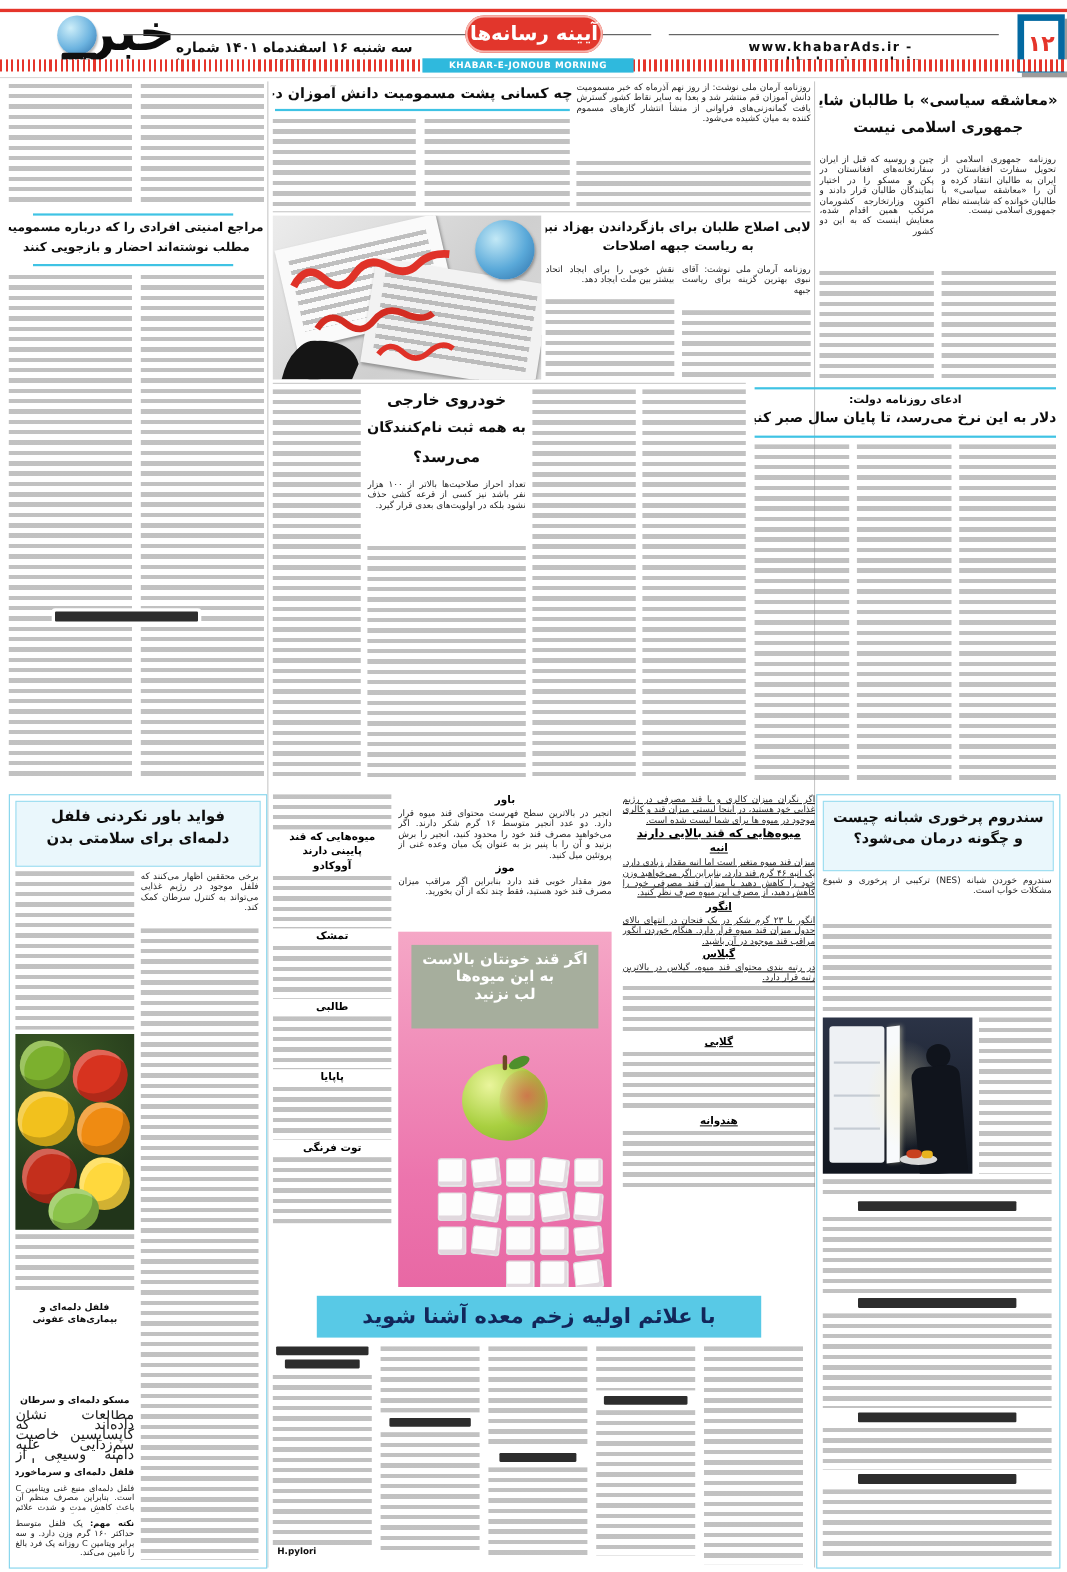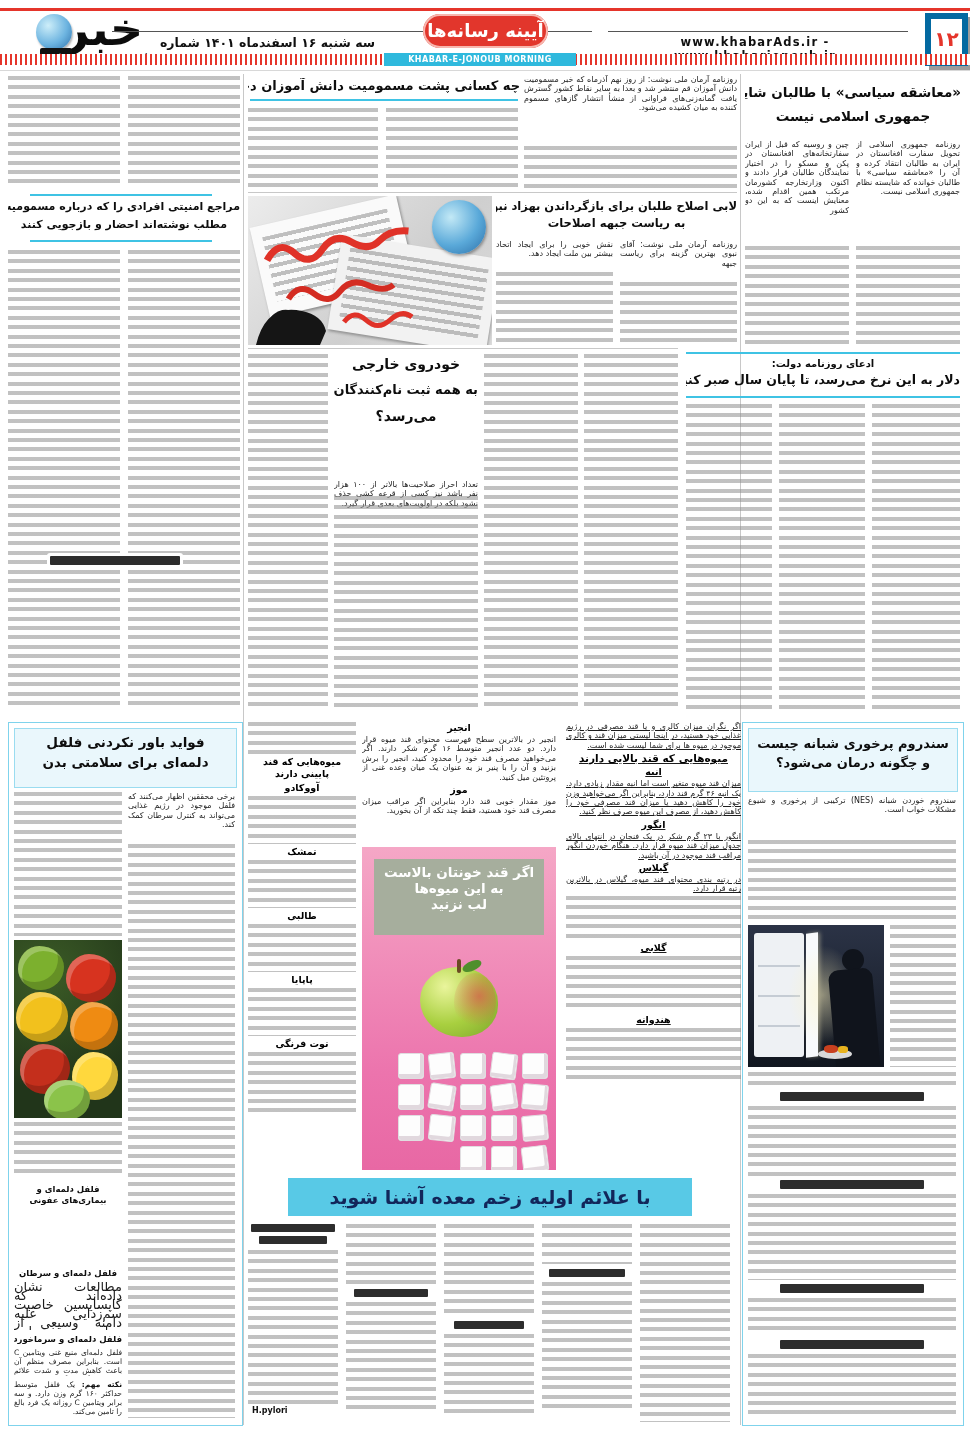--- a/index.html
+++ b/index.html
@@ -25,21 +25,21 @@
   .pepper{position:absolute;border-radius:46% 54% 50% 50%/52% 48% 52% 48%;
           box-shadow:inset -6px -8px 0 rgba(0,0,0,.18), inset 4px 5px 0 rgba(255,255,255,.25);}
 </style>
 </head>
 <body>
 
 <div class="page">
 
   <div class="abs" style="left:0;top:8px;width:970px;height:3px;background:#e5352b;"></div>
 
-  <div class="abs" style="left:0;top:10px;width:160px;height:58px;">
+  <div class="abs" style="left:16px;top:10px;width:160px;height:58px;">
     <div class="abs" style="left:36px;top:4px;width:36px;height:36px;border-radius:50%;background:radial-gradient(circle at 34% 32%,#cdeef9,#6db4e0 55%,#2b6ea8);box-shadow:1px 2px 2px rgba(0,0,0,.3);"></div>
     <div class="abs b" style="left:48px;top:-8px;width:110px;font-size:46px;color:#0c0c0c;text-align:center;">خبر</div>
     <div class="abs" style="left:40px;top:38px;width:32px;height:13px;background:#111;color:#fff;font-size:8.5px;font-weight:bold;text-align:center;line-height:13px;border-radius:2px;">جنوب</div>
     <div class="abs" style="left:142px;top:40px;font-size:11px;color:#111;">◆</div>
   </div>
 
   <div class="abs grayline" style="left:112px;top:31px;width:480px;height:1px;background:#555;"></div>
   <div class="abs b c" style="left:140px;top:35px;width:255px;font-size:12.5px;">سه شنبه ۱۶ اسفندماه ۱۴۰۱ شماره ۱۲۳۳۱</div>
 
   <div class="abs c" style="left:423px;top:14px;width:125px;height:34px;background:#e2362c;border-radius:17px;color:#fff;font-weight:bold;font-size:18px;line-height:34px;box-shadow:inset 0 0 0 2px #f7b6ae;">آیینه رسانه‌ها</div>
@@ -100,21 +100,21 @@
   <div class="abs sim" style="left:620px;top:282px;width:117px;height:62px;"></div>
   <div class="abs lead" style="left:496px;top:240px;width:117px;height:28px;">نقش خوبی را برای ایجاد اتحاد بیشتر بین ملت ایجاد دهد.</div>
   <div class="abs sim" style="left:496px;top:272px;width:117px;height:72px;"></div>
 
   <div class="abs grayline" style="left:248px;top:348px;width:430px;height:1px;"></div>
 
   <div class="abs sim" style="left:248px;top:354px;width:80px;height:356px;"></div>
   <div class="abs hl c nowrap" style="left:334px;top:356px;width:144px;font-size:14px;">خودروی خارجی</div>
   <div class="abs hl c nowrap" style="left:334px;top:382px;width:144px;font-size:13px;">به همه ثبت نام‌کنندگان</div>
   <div class="abs hl c nowrap" style="left:334px;top:408px;width:144px;font-size:14px;">می‌رسد؟</div>
-  <div class="abs lead" style="left:334px;top:436px;width:144px;height:56px;margin-top:44px;">تعداد احراز صلاحیت‌ها بالاتر از ۱۰۰ هزار نفر باشد نیز کسی از قرعه کشی حذف نشود بلکه در اولویت‌های بعدی قرار گیرد.</div>
+  <div class="abs lead" style="left:334px;top:436px;width:144px;height:56px;">تعداد احراز صلاحیت‌ها بالاتر از ۱۰۰ هزار نفر باشد نیز کسی از قرعه کشی حذف نشود بلکه در اولویت‌های بعدی قرار گیرد.</div>
   <div class="abs sim" style="left:334px;top:496px;width:144px;height:214px;"></div>
   <div class="abs sim" style="left:484px;top:354px;width:94px;height:356px;"></div>
   <div class="abs sim" style="left:584px;top:354px;width:94px;height:356px;"></div>
 
   <div class="abs hl c nowrap" style="left:745px;top:84px;width:216px;font-size:13.5px;">«معاشقه سیاسی» با طالبان شایسته</div>
   <div class="abs hl c nowrap" style="left:745px;top:108px;width:216px;font-size:13.5px;">جمهوری اسلامی نیست</div>
   <div class="abs lead" style="left:856px;top:140px;width:104px;height:102px;">روزنامه جمهوری اسلامی از تحویل سفارت افغانستان در ایران به طالبان انتقاد کرده و آن را «معاشقه سیاسی» با طالبان خوانده که شایسته نظام جمهوری اسلامی نیست.</div>
   <div class="abs sim" style="left:856px;top:246px;width:104px;height:98px;"></div>
   <div class="abs lead" style="left:745px;top:140px;width:104px;height:102px;">چین و روسیه که قبل از ایران سفارتخانه‌های افغانستان در پکن و مسکو را در اختیار نمایندگان طالبان قرار دادند و اکنون وزارتخارجه کشورمان مرتکب همین اقدام شده، معنایش اینست که به این دو کشور</div>
   <div class="abs sim" style="left:745px;top:246px;width:104px;height:98px;"></div>
@@ -141,21 +141,21 @@
     <div class="pepper" style="left:52px;top:14px;width:50px;height:48px;background:#d7331f;"></div>
     <div class="pepper" style="left:2px;top:52px;width:52px;height:50px;background:#f2c11d;"></div>
     <div class="pepper" style="left:56px;top:62px;width:48px;height:48px;background:#ef8b12;"></div>
     <div class="pepper" style="left:6px;top:104px;width:50px;height:50px;background:#c42f1c;"></div>
     <div class="pepper" style="left:58px;top:112px;width:46px;height:48px;background:#ffd83d;"></div>
     <div class="pepper" style="left:30px;top:140px;width:46px;height:40px;background:#8bc34a;"></div>
   </div>
 
   <div class="abs sim" style="left:14px;top:1122px;width:108px;height:56px;"></div>
   <div class="abs hl c" style="left:14px;top:1184px;width:108px;font-size:8.5px;line-height:11px;">فلفل دلمه‌ای و بیماری‌های عفونی</div>
-  <div class="abs hl c nowrap" style="left:14px;top:1268px;width:108px;font-size:8.5px;">فلفل دلمه‌ای و سرطان</div>
+  <div class="abs hl c nowrap" style="left:14px;top:1268px;width:108px;font-size:8.5px;">مسکو دلمه‌ای و سرطان</div>
   <div class="abs lead" style="left:14px;top:1282px;width:108px;height:48px;font-size:13px;line-height:9px;">مطالعات نشان داده‌اند که کاپسایسین خاصیت سم‌زدایی علیه دامنه وسیعی از مواد شیمیایی سرطان‌زا را دارد.</div>
   <div class="abs hl c nowrap" style="left:14px;top:1334px;width:108px;font-size:8.5px;">فلفل دلمه‌ای و سرماخوردگی</div>
   <div class="abs lead" style="left:14px;top:1348px;width:108px;height:28px;font-size:7.5px;line-height:9px;">فلفل دلمه‌ای منبع غنی ویتامین C است. بنابراین مصرف منظم آن باعث کاهش مدت و شدت علائم سرماخوردگی می‌گردد.</div>
   <div class="abs" style="left:14px;top:1380px;width:108px;height:40px;font-size:7.5px;line-height:9px;text-align:justify;color:#1c1c1c;overflow:hidden;">
     <span class="b">نکته مهم:</span>
     <span>یک فلفل متوسط حداکثر ۱۶۰ گرم وزن دارد. و سه برابر ویتامین C روزانه یک فرد بالغ را تامین می‌کند.</span>
   </div>
 
   <div class="abs fruitcol" style="left:566px;top:722px;width:175px;height:450px;text-decoration:underline;">
     <div>اگر نگران میزان کالری و یا قند مصرفی در رژیم غذایی خود هستید، در اینجا لیستی میزان قند و کالری موجود در میوه ها برای شما لیست شده است.</div>
@@ -167,21 +167,21 @@
     <div class="fruithead">گیلاس</div>
     <div>در رتبه بندی محتوای قند میوه، گیلاس در بالاترین رتبه قرار دارد.</div>
     <div class="sim fruitsim" style="height:44px;"></div>
     <div class="fruithead">گلابی</div>
     <div class="sim fruitsim" style="height:56px;"></div>
     <div class="fruithead">هندوانه</div>
     <div class="sim fruitsim" style="height:52px;"></div>
   </div>
 
   <div class="abs fruitcol" style="left:362px;top:722px;width:194px;height:121px;">
-    <div class="fruithead" style="margin-top:0;">انجیر</div>
+    <div class="fruithead" style="margin-top:0;">باور</div>
     <div>انجیر در بالاترین سطح فهرست محتوای قند میوه قرار دارد. دو عدد انجیر متوسط ۱۶ گرم شکر دارند. اگر می‌خواهید مصرف قند خود را محدود کنید، انجیر را برش بزنید و آن را با پنیر بز به عنوان یک میان وعده غنی از پروتئین میل کنید.</div>
     <div class="fruithead">موز</div>
     <div>موز مقدار خوبی قند دارد بنابراین اگر مراقب میزان مصرف قند خود هستید، فقط چند تکه از آن بخورید.</div>
   </div>
 
   <div class="abs" style="left:362px;top:847px;width:194px;height:323px;overflow:hidden;background:linear-gradient(180deg,#f5a7c6,#ec74ad 70%,#e868a4);">
     <div class="abs c" style="left:12px;top:12px;width:170px;height:76px;background:#a6ae9d;">
       <div class="b" style="color:#fff;font-size:13.5px;margin-top:5px;">اگر قند خونتان بالاست</div>
       <div class="b" style="color:#fff;font-size:13.5px;">به این میوه‌ها</div>
       <div class="b" style="color:#fff;font-size:13.5px;">لب نزنید</div>

